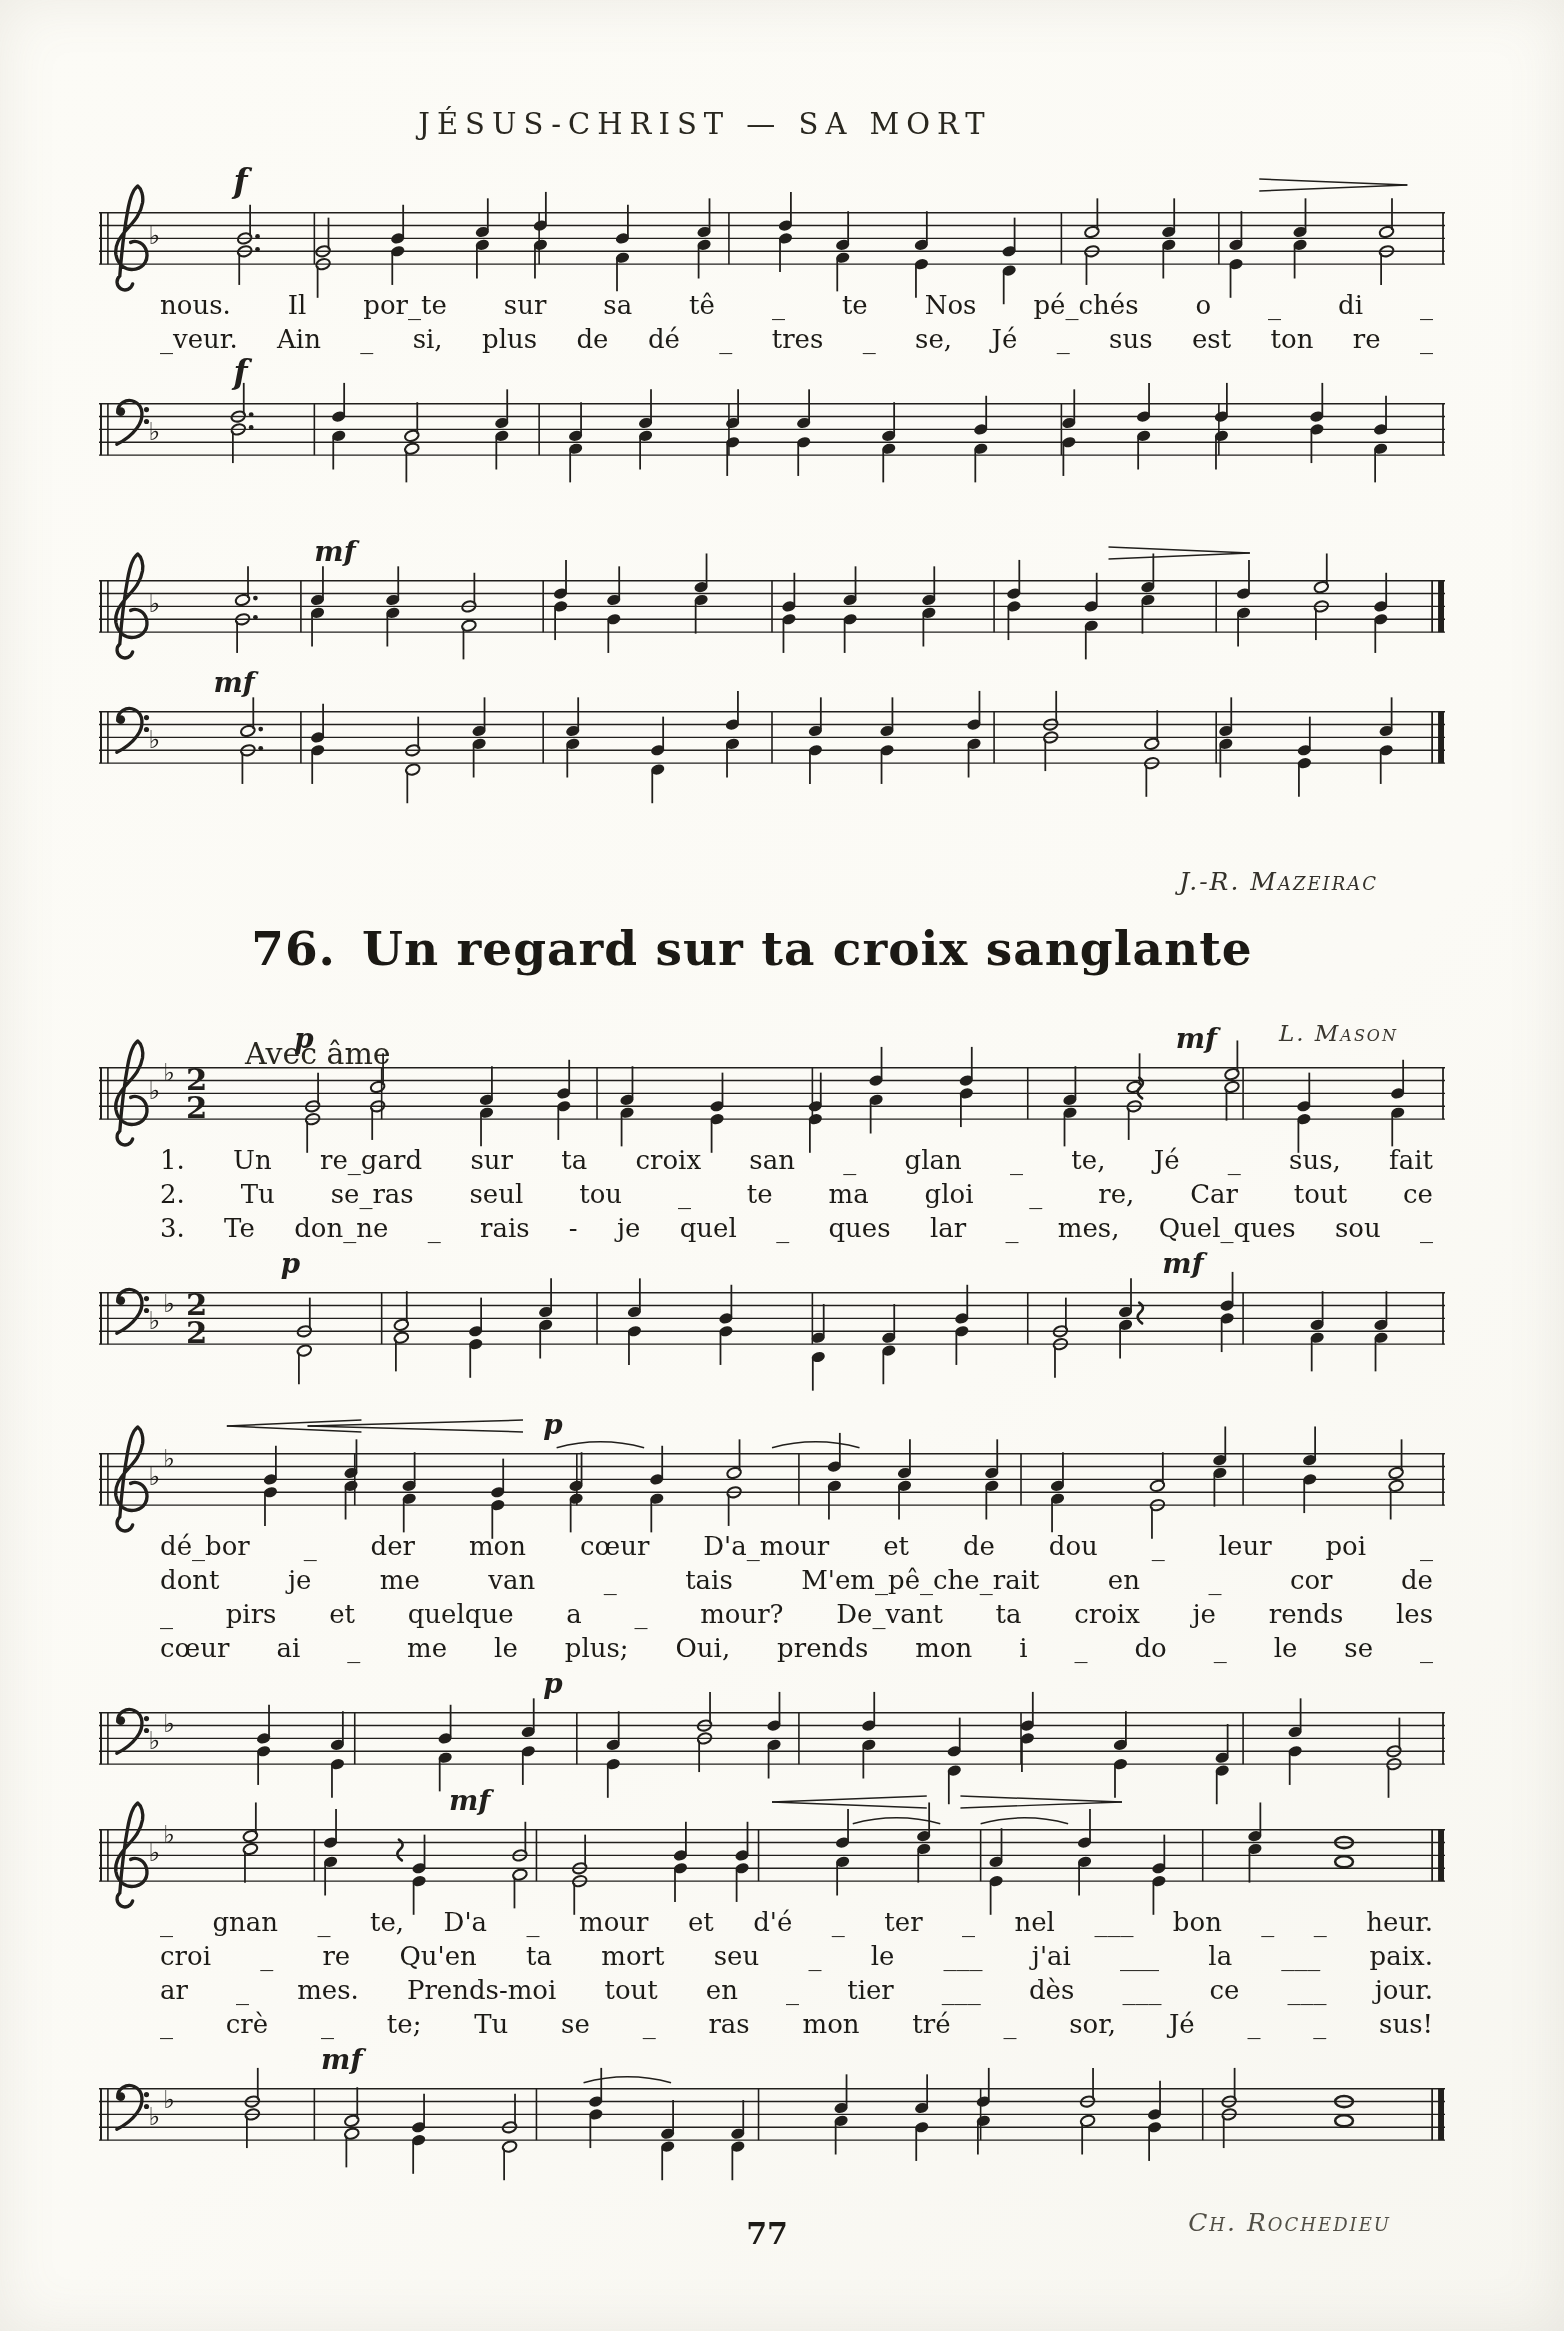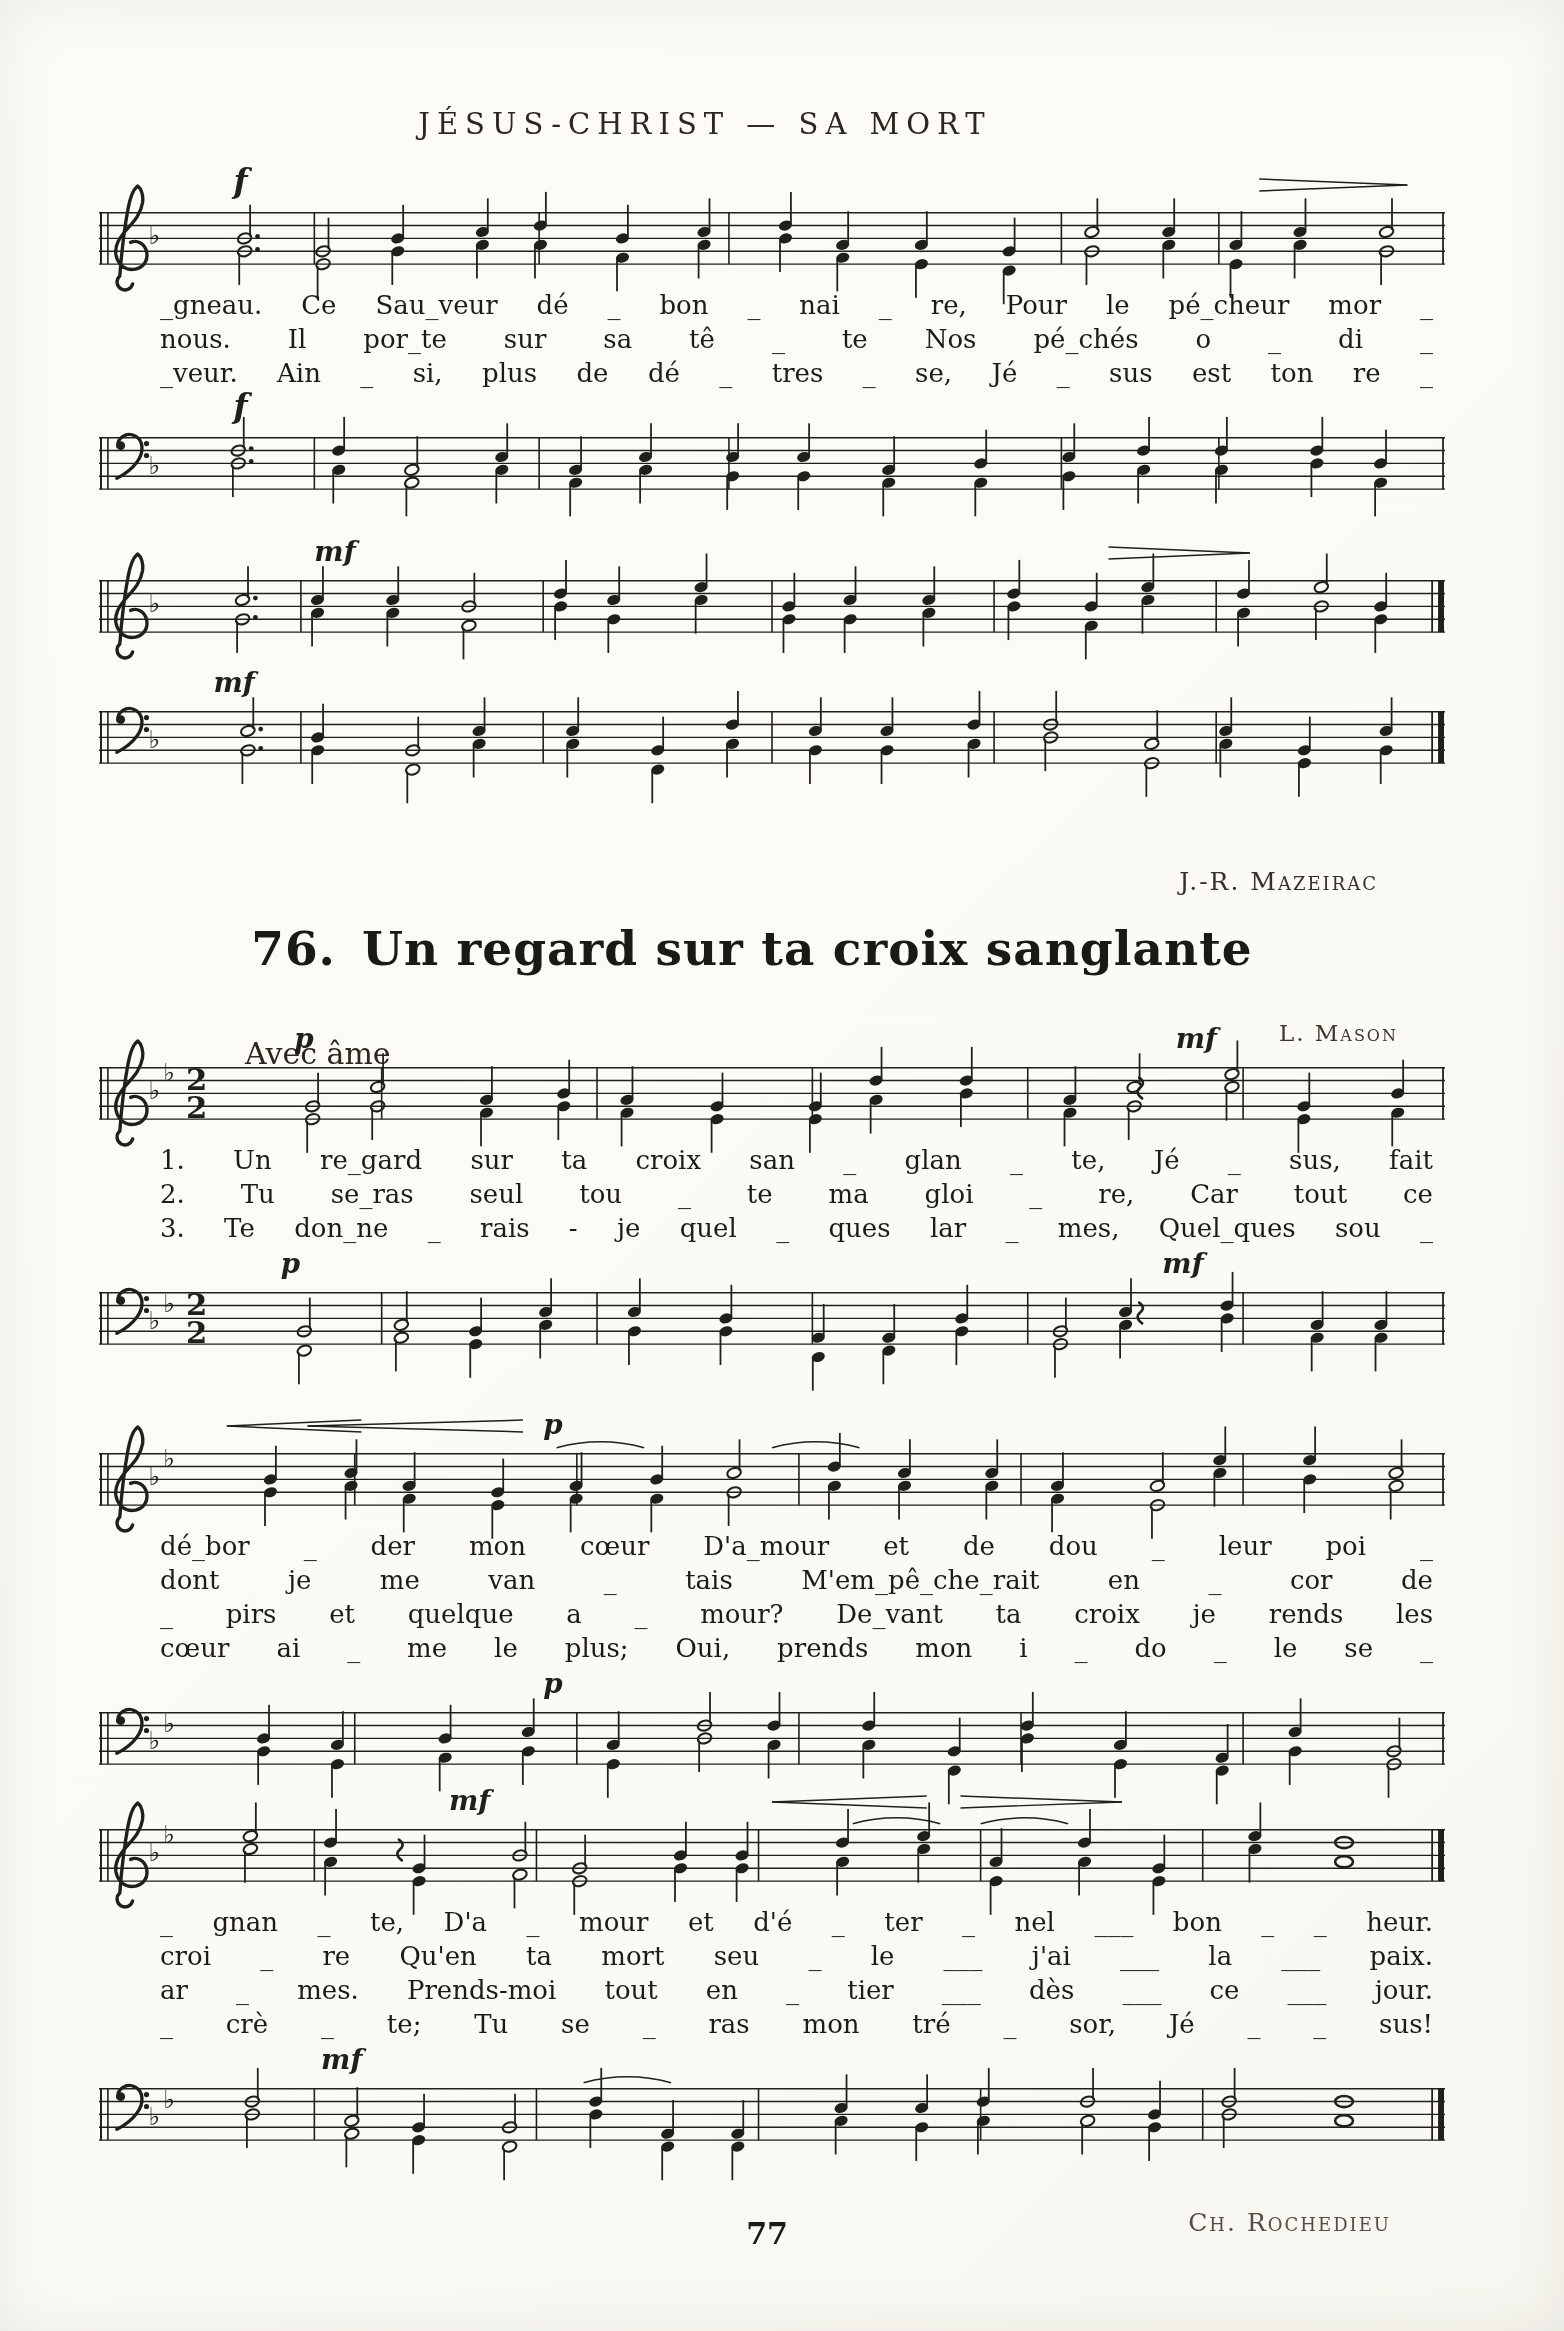--- a/index.html
+++ b/index.html
@@ -35,20 +35,21 @@
     text-align:justify;
     text-align-last:justify;
     white-space:normal;
   }
   .credit{
     position:absolute;
     font-variant:small-caps;
     letter-spacing:2px;
     font-size:25px;color:#34312a;
     white-space:nowrap;
+    font-style:italic;
   }
   .credit-mazeirac{top:867px;right:186px;}
   .credit-mason{top:1020px;right:166px;font-size:23px;color:#3a372f;}
   .credit-rochedieu{top:2208px;right:173px;color:#514e45;}
   .hymn-title{
     position:absolute;top:921px;left:0;width:100%;
     margin:0;text-align:center;transform:translateX(-30px);
     font-size:47px;font-weight:bold;letter-spacing:1px;
     color:#1b1914;white-space:nowrap;
   }
@@ -156,21 +157,20 @@
         <ellipse cx="1213.5432133056845" cy="67.5" rx="6.8" ry="4.9" fill="#211f1c" transform="rotate(-18 1213.5432133056845 67.5)"></ellipse>
         <ellipse cx="1213.5432133056845" cy="80.5" rx="6.8" ry="4.9" fill="#211f1c" transform="rotate(-18 1213.5432133056845 80.5)"></ellipse>
         <line x1="1219.0432133056845" x2="1219.0432133056845" y1="65.5" y2="33.5" stroke="#211f1c" stroke-width="1.8"></line>
         <line x1="1208.0432133056845" x2="1208.0432133056845" y1="82.5" y2="114.5" stroke="#211f1c" stroke-width="1.8"></line>
         <ellipse cx="1300.9430719541356" cy="67.5" rx="7" ry="4.9" fill="none" stroke="#211f1c" stroke-width="2.1" transform="rotate(-18 1300.9430719541356 67.5)"></ellipse>
         <ellipse cx="1300.9430719541356" cy="87" rx="7" ry="4.9" fill="none" stroke="#211f1c" stroke-width="2.1" transform="rotate(-18 1300.9430719541356 87)"></ellipse>
         <line x1="1306.4430719541356" x2="1306.4430719541356" y1="65.5" y2="33.5" stroke="#211f1c" stroke-width="1.8"></line>
         <line x1="1295.4430719541356" x2="1295.4430719541356" y1="89" y2="121" stroke="#211f1c" stroke-width="1.8"></line>
       </svg>
     <div class="lyrics">
-        <div class="lyric-line">_gneau. Ce Sau_veur dé _ bon _ nai _ re, Pour le pé_cheur mor _</div>
         <div class="lyric-line">nous. Il por_te sur sa tê _ te Nos pé_chés o _ di _</div>
         <div class="lyric-line">_veur. Ain _ si, plus de dé _ tres _ se, Jé _ sus est ton re _</div>
       </div>
     <svg class="staff" viewBox="0 0 1360 132">
         <line x1="0" x2="1360" y1="48" y2="48" stroke="#211f1c" stroke-width="1.4"></line>
         <line x1="0" x2="1360" y1="61" y2="61" stroke="#211f1c" stroke-width="1.4"></line>
         <line x1="0" x2="1360" y1="74" y2="74" stroke="#211f1c" stroke-width="1.4"></line>
         <line x1="0" x2="1360" y1="87" y2="87" stroke="#211f1c" stroke-width="1.4"></line>
         <line x1="0" x2="1360" y1="100" y2="100" stroke="#211f1c" stroke-width="1.4"></line>
         <line x1="2" x2="2" y1="48" y2="100" stroke="#211f1c" stroke-width="2"></line>

